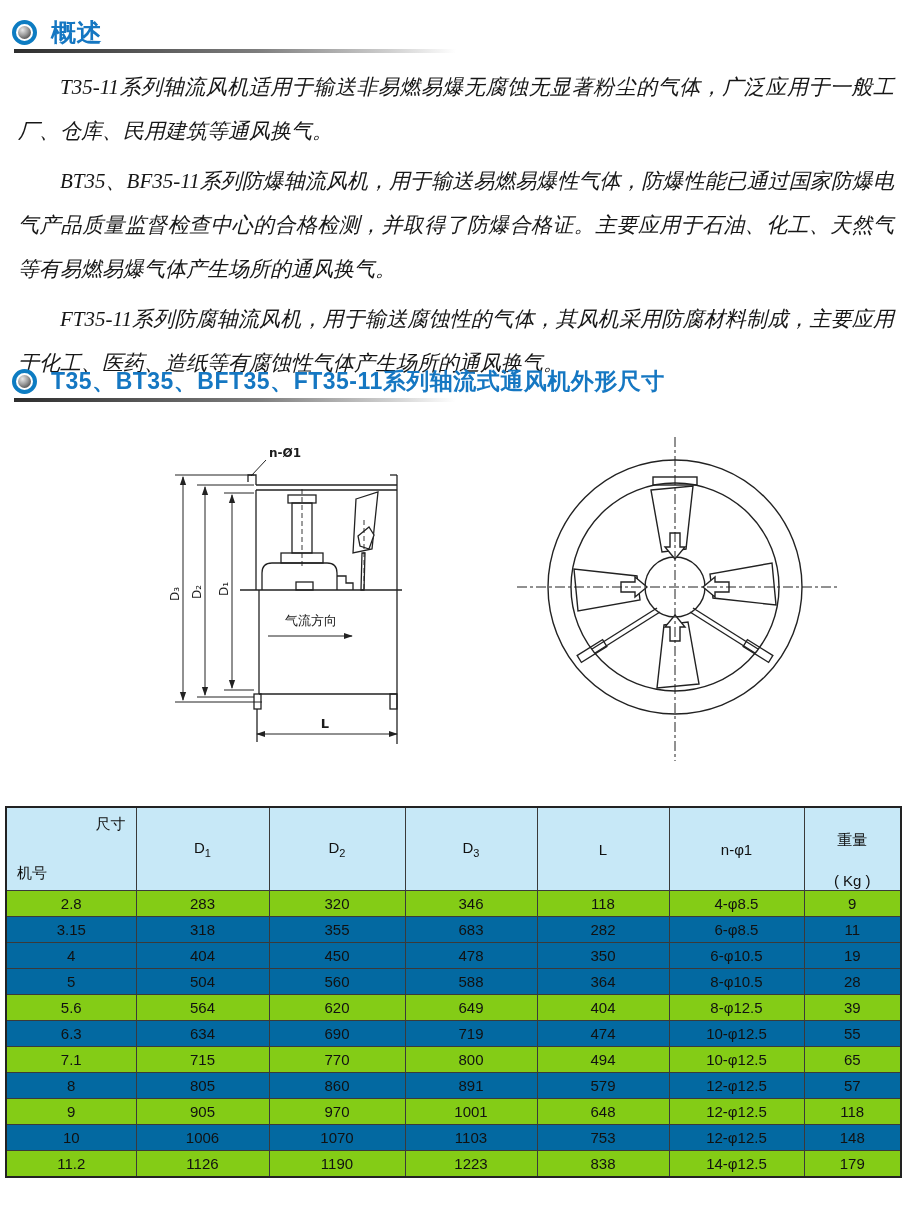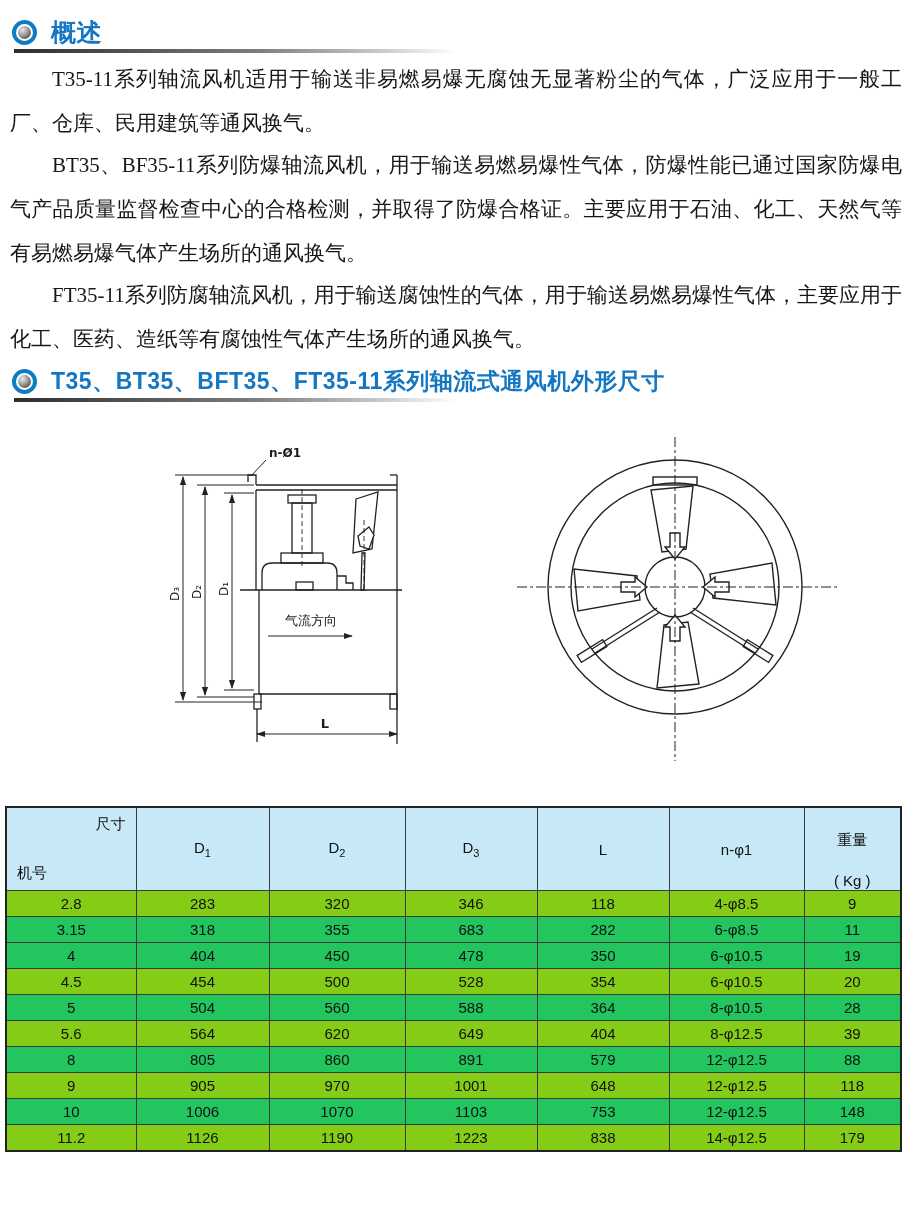--- a/index.html
+++ b/index.html
@@ -13,36 +13,36 @@
   .head-icon .ball{width:13px;height:13px;border-radius:50%;
              background:radial-gradient(circle at 35% 30%, #e8e8e8 0%, #9a9a9a 45%, #3c3c3c 90%);}
   .head-title{color:#1577c2;font-weight:bold;letter-spacing:0.5px;}
   .head-rule{position:absolute;left:14px;width:442px;height:3.5px;
              background:linear-gradient(to right,#2e2e2e 0%,#7d7d7d 55%,#cfcfcf 85%,rgba(255,255,255,0) 100%);}
 
   
   #body-text{position:absolute;left:10px;right:8px;top:57px;
              font-family:"Liberation Serif","DejaVu Serif",serif;
              font-size:21px;line-height:44px;text-align:justify;color:#171717;}
-  #body-text p{margin:0;text-indent:2em;}
+  #body-text p{margin:8px;text-indent:2em;font-style:italic;}
   #body-text p + p{margin-top:-2px;}
 
   
   .drawing{position:absolute;}
   svg text{font-family:"DejaVu Sans",sans-serif;fill:#1c1c1c;}
 
   
   #size-table{position:absolute;left:5px;top:806px;width:884px;border-collapse:collapse;
               table-layout:fixed;font-size:15px;color:#111;}
   #size-table th,#size-table td{border:1.6px solid #3a3a3a;text-align:center;vertical-align:middle;
               padding:0;font-weight:normal;}
   #size-table{border:2.5px solid #222;}
   #size-table thead th{background:#c7e8f7;height:60px;}
   #size-table tbody tr{height:26px;background:#84cc16;}
-  #size-table tbody tr.alt{background:#22c55e;}
+  #size-table tbody tr.alt{background:#0369a1;}
   #corner-cell{position:relative;
       background-image:linear-gradient(to top right,
         rgba(0,0,0,0) calc(50% - 0.9px), #3a3a3a calc(50% - 0.9px),
         #3a3a3a calc(50% + 0.9px), rgba(0,0,0,0) calc(50% + 0.9px)),
         linear-gradient(#c7e8f7,#c7e8f7);}
   .corner-top{position:absolute;top:7px;right:10px;}
   .corner-bottom{position:absolute;bottom:7px;left:10px;}
   sub{font-size:11px;}
   .wt-line{line-height:19px;margin-top:22px;}
 </style>
@@ -55,21 +55,21 @@
     <span class="head-icon">
         <span class="ball"></span>
       </span>
     <span class="head-title" style="font-size:25px;">概述</span>
   </div>
   <div class="head-rule" style="top:49px;"></div>
 
   <div id="body-text">
     <p>T35-11系列轴流风机适用于输送非易燃易爆无腐蚀无显著粉尘的气体，广泛应用于一般工厂、仓库、民用建筑等通风换气。</p>
     <p>BT35、BF35-11系列防爆轴流风机，用于输送易燃易爆性气体，防爆性能已通过国家防爆电气产品质量监督检查中心的合格检测，并取得了防爆合格证。主要应用于石油、化工、天然气等有易燃易爆气体产生场所的通风换气。</p>
-    <p>FT35-11系列防腐轴流风机，用于输送腐蚀性的气体，用于输送易燃易爆性气体，主要应用于化工、医药、造纸等有腐蚀性气体产生场所的通风换气。</p>
+    <p>FT35-11系列防腐轴流风机，用于输送腐蚀性的气体，其风机采用防腐材料制成，主要应用于化工、医药、造纸等有腐蚀性气体产生场所的通风换气。</p>
   </div>
 
   <div class="sec-head" style="top:366px;">
     <span class="head-icon">
         <span class="ball"></span>
       </span>
     <span class="head-title" style="font-size:23px;">T35、BT35、BFT35、FT35-11系列轴流式通风机外形尺寸</span>
   </div>
   <div class="head-rule" style="top:398px;"></div>
 
@@ -205,55 +205,64 @@
         </tr>
         <tr class="alt">
           <td>4</td>
           <td>404</td>
           <td>450</td>
           <td>478</td>
           <td>350</td>
           <td>6-φ10.5</td>
           <td>19</td>
         </tr>
-        <tr>
-          <td>4.5</td>
-          <td>454</td>
-          <td>500</td>
-          <td>528</td>
-          <td>354</td>
-          <td>6-φ10.5</td>
-          <td>20</td>
-        </tr>
         <tr class="alt">
           <td>5</td>
           <td>504</td>
           <td>560</td>
           <td>588</td>
           <td>364</td>
           <td>8-φ10.5</td>
           <td>28</td>
         </tr>
         <tr>
           <td>5.6</td>
           <td>564</td>
           <td>620</td>
           <td>649</td>
           <td>404</td>
           <td>8-φ12.5</td>
           <td>39</td>
         </tr>
         <tr class="alt">
+          <td>6.3</td>
+          <td>634</td>
+          <td>690</td>
+          <td>719</td>
+          <td>474</td>
+          <td>10-φ12.5</td>
+          <td>55</td>
+        </tr>
+        <tr>
+          <td>7.1</td>
+          <td>715</td>
+          <td>770</td>
+          <td>800</td>
+          <td>494</td>
+          <td>10-φ12.5</td>
+          <td>65</td>
+        </tr>
+        <tr class="alt">
           <td>8</td>
           <td>805</td>
           <td>860</td>
           <td>891</td>
           <td>579</td>
           <td>12-φ12.5</td>
-          <td>88</td>
+          <td>57</td>
         </tr>
         <tr>
           <td>9</td>
           <td>905</td>
           <td>970</td>
           <td>1001</td>
           <td>648</td>
           <td>12-φ12.5</td>
           <td>118</td>
         </tr>

